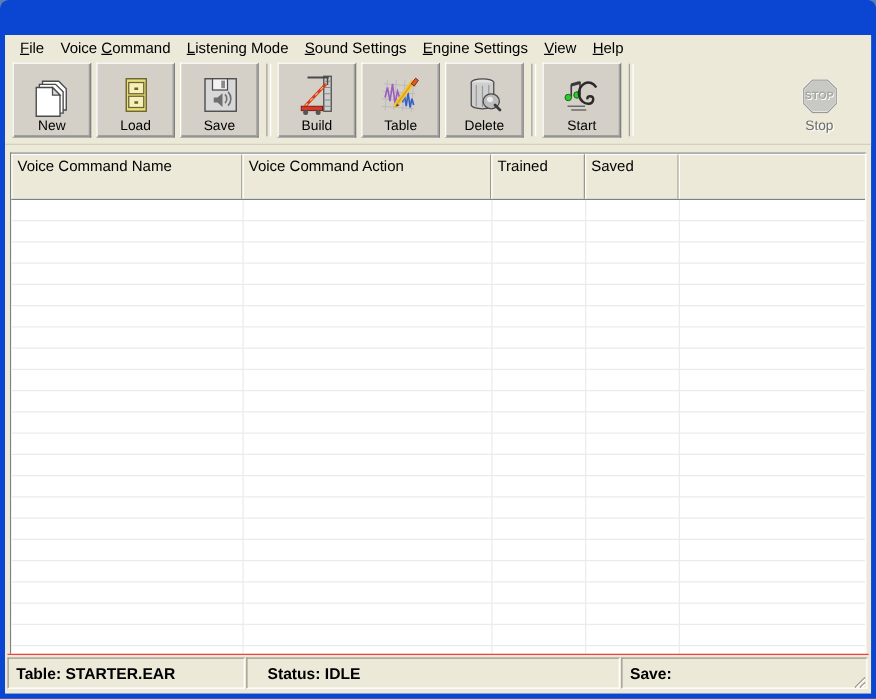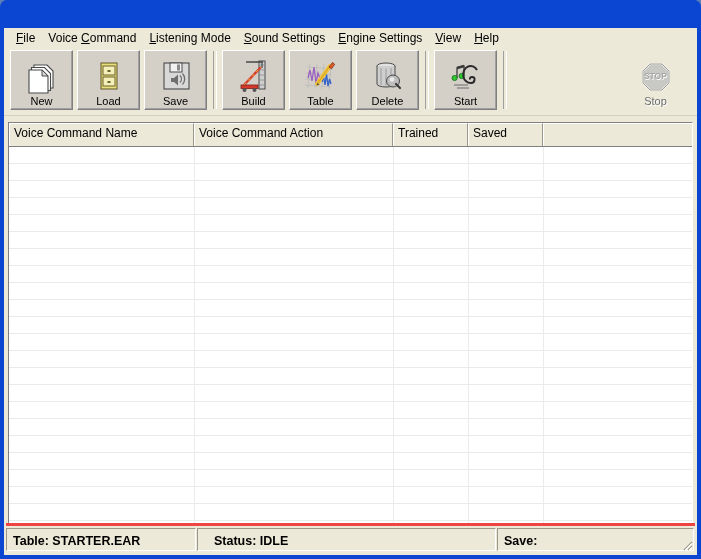--- a/index.html
+++ b/index.html
@@ -207,21 +207,21 @@
     height: 300px;
     box-sizing: border-box;
     border: 1px solid #ffffff;
     border-top-color: #808080;
     border-left-color: #808080;
     background: #ffffff;
     overflow: hidden;
   }
   .grid-header {
     display: flex;
-    height: 24px;
+    height: 37px;
     background: #7dd3fc;
     box-sizing: border-box;
     border-bottom: 1px solid #808080;
   }
   .gh-cell {
     box-sizing: border-box;
     border-right: 1px solid #9a968a;
     border-top: 1px solid #ffffff;
     border-left: 1px solid #ffffff;
     padding: 2px 0 0 4px;
@@ -252,21 +252,21 @@
 
   
   .statusbar {
     position: absolute;
     left: 2px;
     bottom: 2px;
     width: 689px;
     height: 30px;
     box-sizing: border-box;
     background: #ece9d8;
-    border-top: 3px solid #ef4444;
+    border-top: 1px solid #ef4444;
     display: flex;
     align-items: stretch;
   }
   .sb-panel {
     box-sizing: border-box;
     border: 1px solid;
     border-color: #9a968a #ffffff #ffffff #9a968a;
     margin: 2px 1px 2px 0;
     padding: 5px 0 0 6px;
     font-size: 12.5px;

